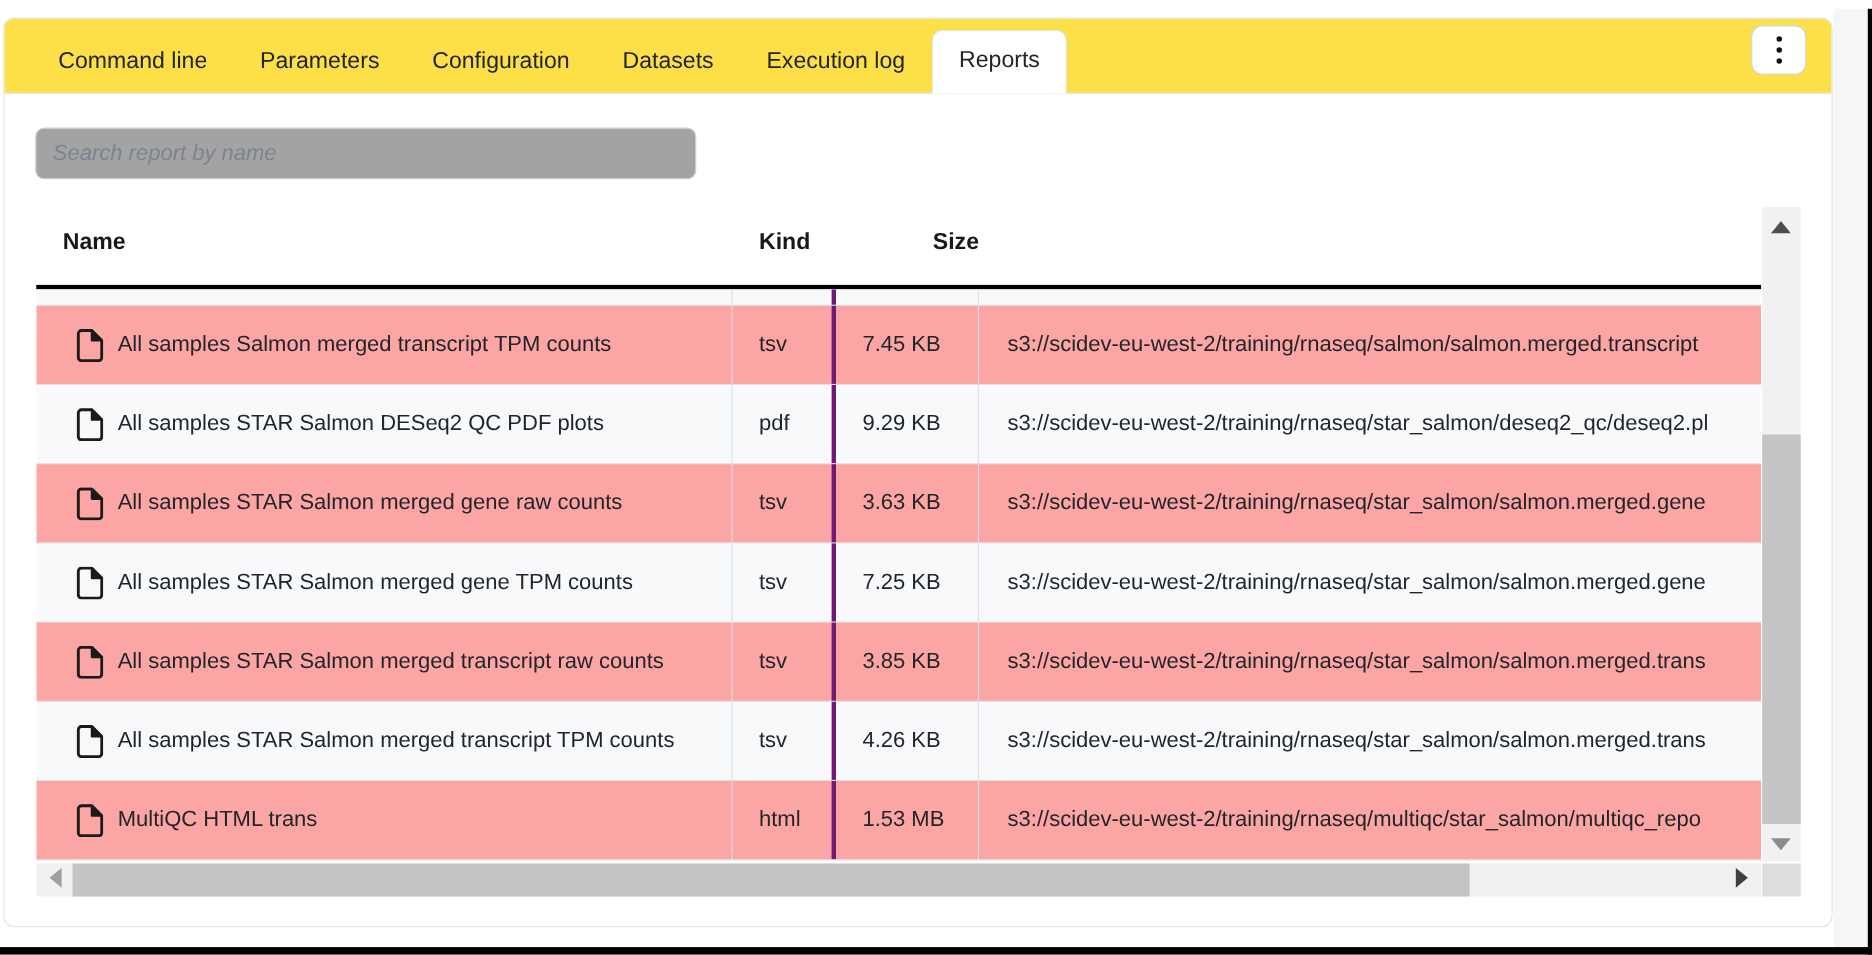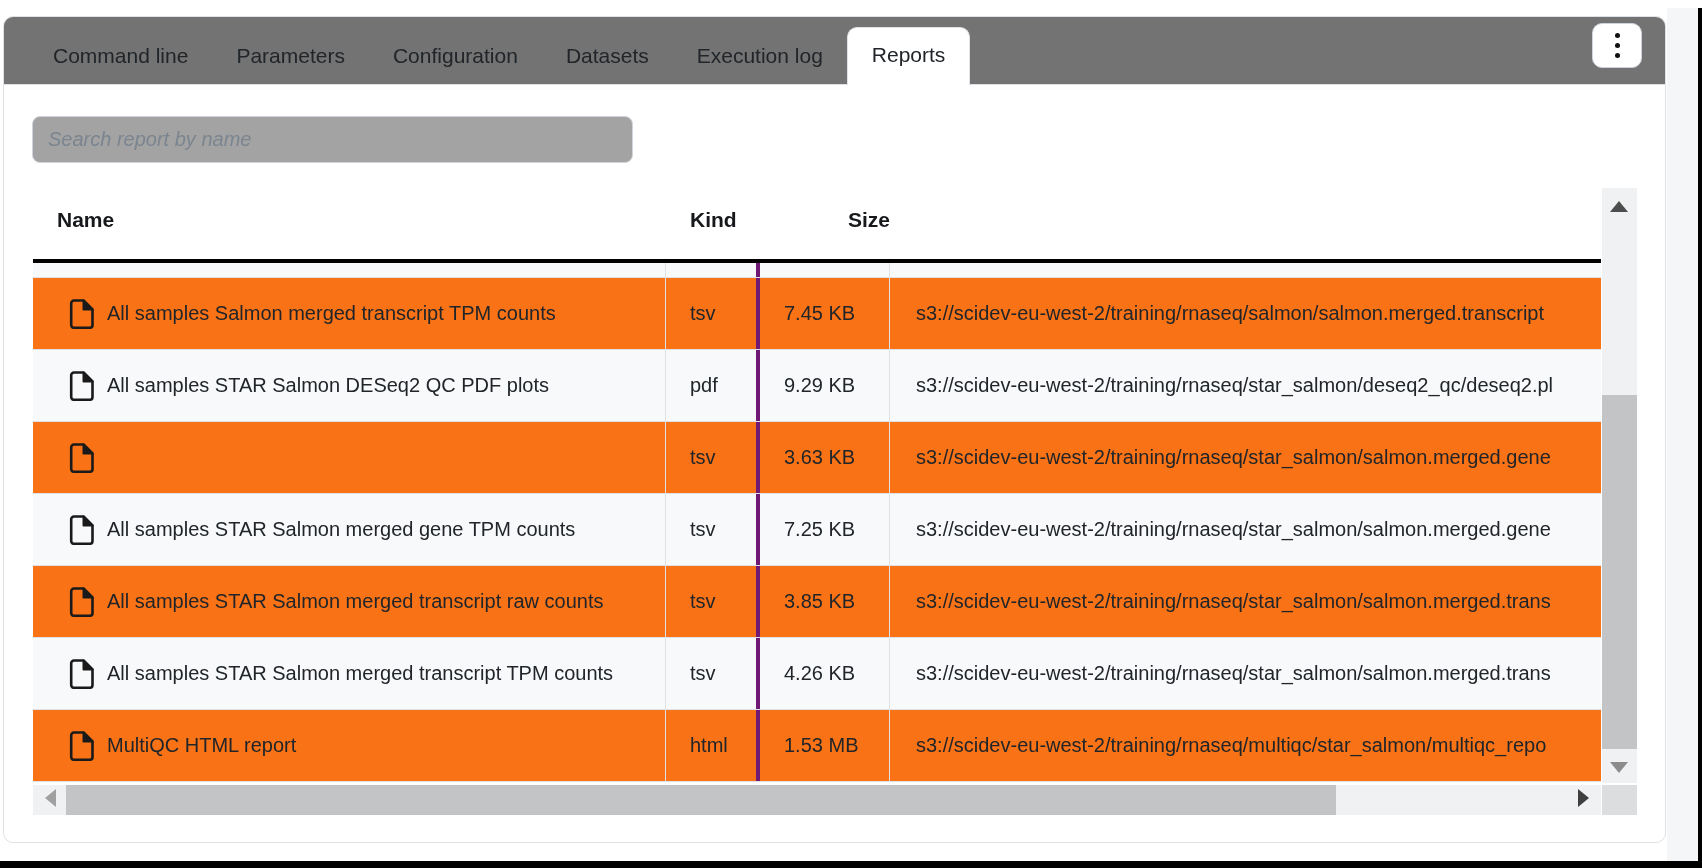--- a/index.html
+++ b/index.html
@@ -12,21 +12,21 @@
   
   .gutter{position:absolute;left:1667px;top:8px;width:31px;height:853px;background:#f4f6f8;}
   .edge-right{position:absolute;left:1698px;top:8px;width:4px;height:860px;background:#000;}
   .edge-bottom{position:absolute;left:0;top:861px;width:1702px;height:7px;background:#000;}
 
   
   .card{position:absolute;left:3px;top:16px;width:1663px;height:827px;box-sizing:border-box;
         background:#fff;border:1px solid #dee2e6;border-radius:10px;overflow:hidden;}
 
   
-  .card-header{position:relative;height:68px;box-sizing:border-box;background:#737373;
+  .card-header{position:relative;height:68px;box-sizing:border-box;background:#fde047;
                border-bottom:1px solid #dee2e6;display:flex;align-items:flex-end;padding-left:25px;}
   .tabs{display:flex;align-items:flex-end;}
   .tab{height:56px;line-height:56px;padding:0 24px;font-size:21px;color:#212529;
        white-space:nowrap;cursor:pointer;}
   .tab.active{background:#fff;border:1px solid #dee2e6;border-bottom:none;
               border-radius:10px 10px 0 0;height:57px;line-height:54px;margin-bottom:-1px;}
   .menu-btn{position:absolute;right:23px;top:6px;width:50px;height:45px;box-sizing:border-box;
             background:#fff;border:1px solid #ced4da;border-radius:10px;cursor:pointer;
             display:flex;flex-direction:column;align-items:center;justify-content:center;gap:5px;padding:0;}
   .menu-btn .dot{width:5px;height:5px;border-radius:50%;background:#111;}
@@ -42,21 +42,21 @@
          align-items:center;font-weight:bold;font-size:21px;color:#16181b;}
   .hcell{box-sizing:border-box;padding-left:24px;}
   .col-name{width:633px;flex:0 0 auto;}
   .col-kind{width:94px;flex:0 0 auto;}
   .col-size{width:130px;flex:0 0 auto;text-align:right;}
   .col-path{flex:1 1 auto;min-width:0;padding-left:26px;}
   .rule{position:absolute;left:29px;top:242px;width:1568px;height:4px;background:#000;}
 
   .tbody{position:absolute;left:29px;top:246px;width:1568px;height:520px;overflow:hidden;
          font-size:20px;}
-  .trow{display:flex;height:72px;box-sizing:border-box;border-bottom:1px solid #dee2e6;background:#f97316;}
+  .trow{display:flex;height:72px;box-sizing:border-box;border-bottom:1px solid #dee2e6;background:#fca5a5;}
   .trow.stripe{background:#f8f9fa;}
   .trow.sliver{height:15px;}
   .tcell{box-sizing:border-box;display:flex;align-items:center;overflow:hidden;white-space:nowrap;}
   .tcell.col-name{border-right:1px solid #dee2e6;padding-left:36px;}
   .tcell.col-kind{border-right:4px solid #701a75;padding-left:24px;}
   .tcell.col-size{border-right:1px solid #dee2e6;padding-left:24px;}
   .tcell.col-path{padding-left:26px;}
   .file-ic{flex:0 0 auto;margin-right:13px;}
 
   
@@ -136,20 +136,21 @@
           <div class="tcell col-kind">pdf</div>
           <div class="tcell col-size">9.29 KB</div>
           <div class="tcell col-path">s3://scidev-eu-west-2/training/rnaseq/star_salmon/deseq2_qc/deseq2.pl</div>
         </div>
         <div class="trow">
           <div class="tcell col-name">
   <svg class="file-ic" width="25" height="30" viewBox="0 0 25 30">
     <path d="M5 1.5 H14.5 L23.5 10.5 V26 a2.8 2.8 0 0 1 -2.8 2.8 H5 a2.8 2.8 0 0 1 -2.8 -2.8 V4.3 a2.8 2.8 0 0 1 2.8 -2.8 Z" fill="none" stroke="#1a1a1a" stroke-width="2.6" stroke-linejoin="round"></path>
     <path d="M14.5 1.5 V10.5 H23.5 Z" fill="#1a1a1a" stroke="#1a1a1a" stroke-width="2" stroke-linejoin="round"></path>
   </svg>
+<span>All samples STAR Salmon merged gene raw counts</span>
           </div>
           <div class="tcell col-kind">tsv</div>
           <div class="tcell col-size">3.63 KB</div>
           <div class="tcell col-path">s3://scidev-eu-west-2/training/rnaseq/star_salmon/salmon.merged.gene</div>
         </div>
         <div class="trow stripe">
           <div class="tcell col-name">
   <svg class="file-ic" width="25" height="30" viewBox="0 0 25 30">
     <path d="M5 1.5 H14.5 L23.5 10.5 V26 a2.8 2.8 0 0 1 -2.8 2.8 H5 a2.8 2.8 0 0 1 -2.8 -2.8 V4.3 a2.8 2.8 0 0 1 2.8 -2.8 Z" fill="none" stroke="#1a1a1a" stroke-width="2.6" stroke-linejoin="round"></path>
     <path d="M14.5 1.5 V10.5 H23.5 Z" fill="#1a1a1a" stroke="#1a1a1a" stroke-width="2" stroke-linejoin="round"></path>
@@ -183,21 +184,21 @@
           <div class="tcell col-kind">tsv</div>
           <div class="tcell col-size">4.26 KB</div>
           <div class="tcell col-path">s3://scidev-eu-west-2/training/rnaseq/star_salmon/salmon.merged.trans</div>
         </div>
         <div class="trow">
           <div class="tcell col-name">
   <svg class="file-ic" width="25" height="30" viewBox="0 0 25 30">
     <path d="M5 1.5 H14.5 L23.5 10.5 V26 a2.8 2.8 0 0 1 -2.8 2.8 H5 a2.8 2.8 0 0 1 -2.8 -2.8 V4.3 a2.8 2.8 0 0 1 2.8 -2.8 Z" fill="none" stroke="#1a1a1a" stroke-width="2.6" stroke-linejoin="round"></path>
     <path d="M14.5 1.5 V10.5 H23.5 Z" fill="#1a1a1a" stroke="#1a1a1a" stroke-width="2" stroke-linejoin="round"></path>
   </svg>
-<span>MultiQC HTML report</span>
+<span>MultiQC HTML trans</span>
           </div>
           <div class="tcell col-kind">html</div>
           <div class="tcell col-size">1.53 MB</div>
           <div class="tcell col-path">s3://scidev-eu-west-2/training/rnaseq/multiqc/star_salmon/multiqc_repo</div>
         </div>
       </div>
 
     <div class="vscroll">
       <div class="tri tri-up"></div>
       <div class="vthumb"></div>

